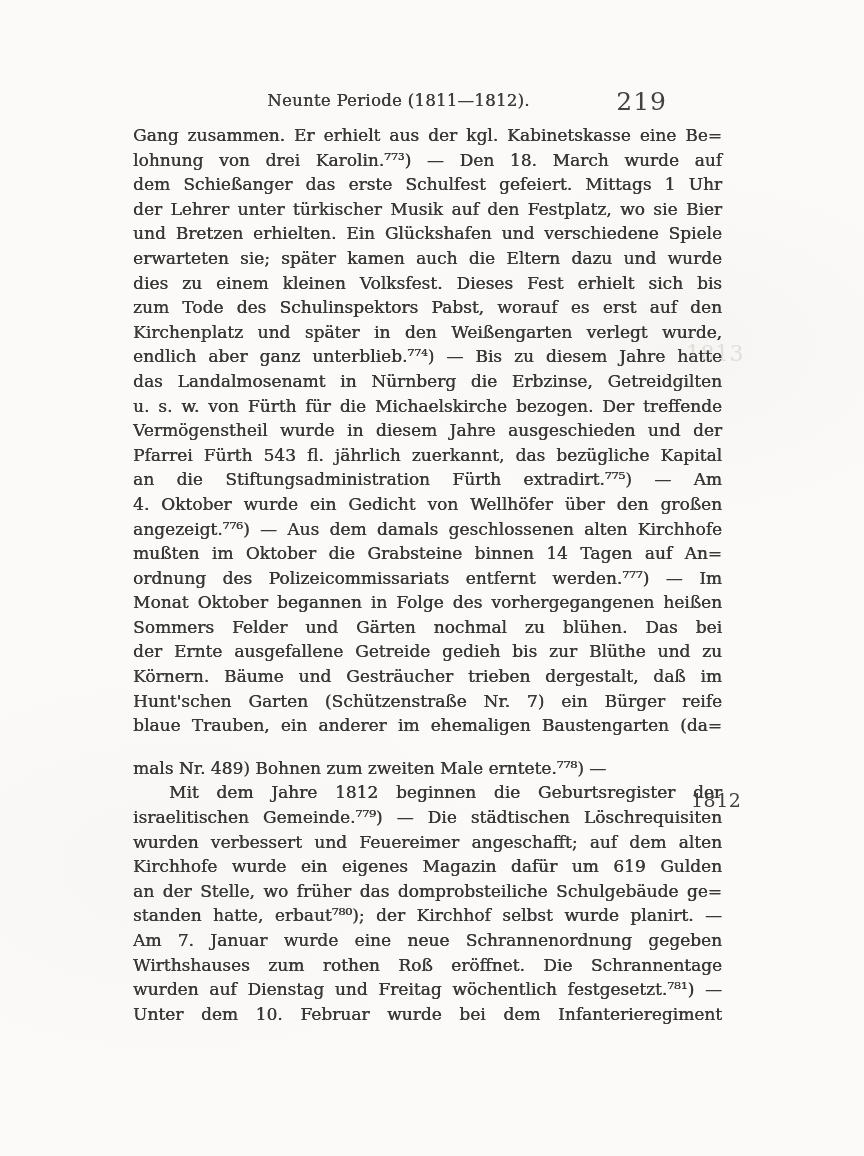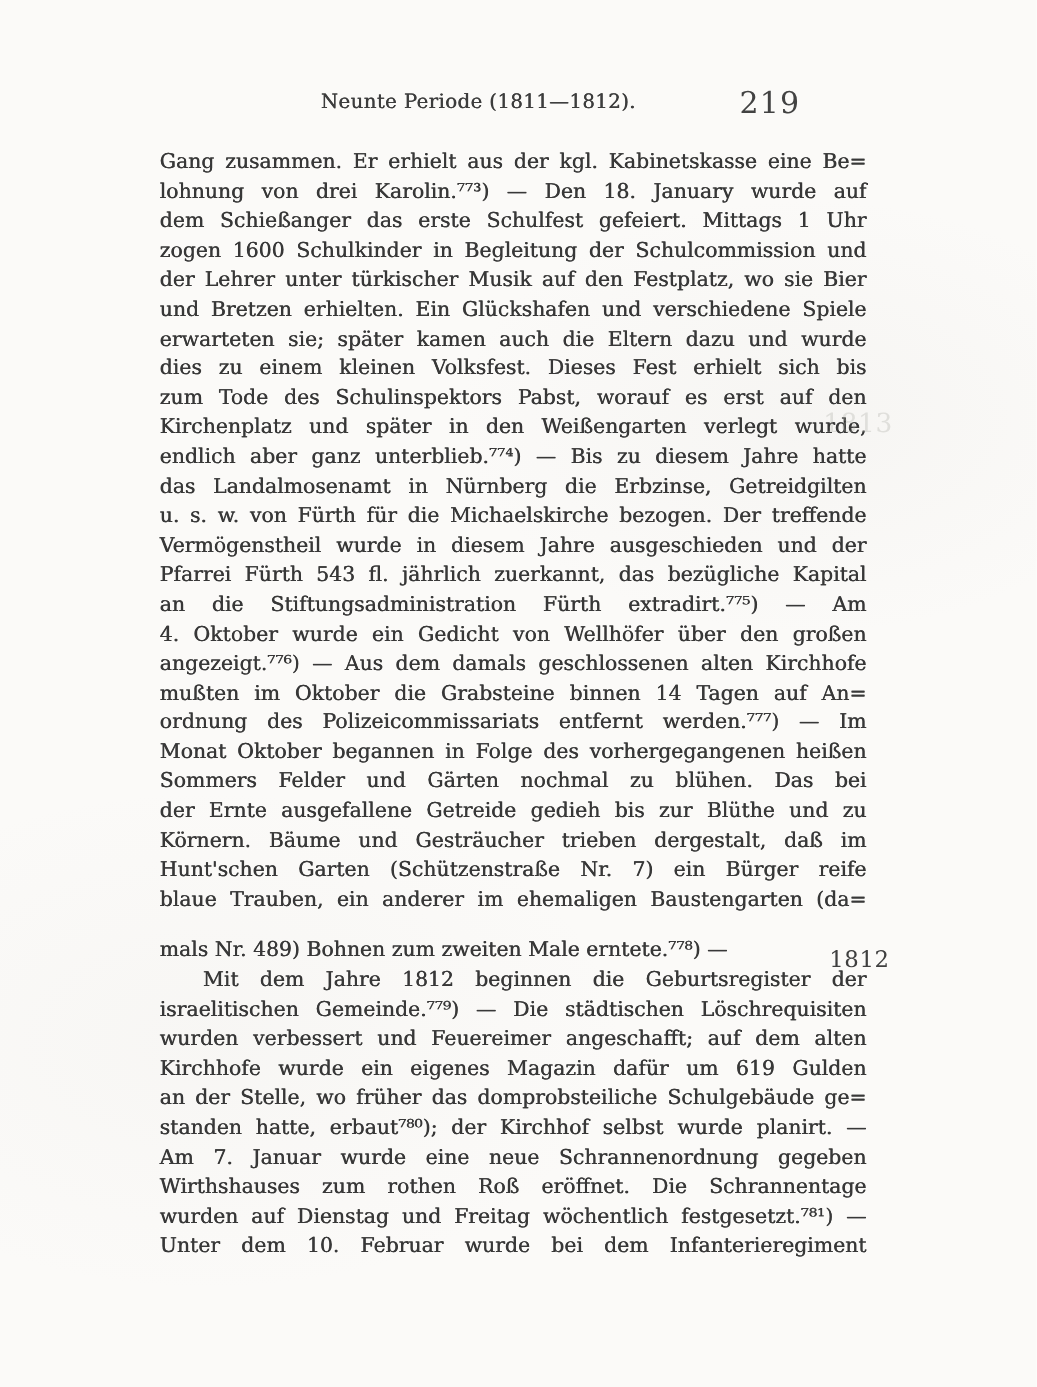--- a/index.html
+++ b/index.html
@@ -24,21 +24,21 @@
     background:
       radial-gradient(ellipse 420px 260px at 78% 30%, rgba(205,203,198,0.10), rgba(205,203,198,0) 70%),
       radial-gradient(ellipse 500px 300px at 20% 75%, rgba(205,203,198,0.08), rgba(205,203,198,0) 70%),
       var(--paper);
     color: var(--ink);
   }
 
   
   .page-header {
     position: absolute;
-    top: 73px;
+    top: 89px;
     left: 133px;
     width: 589px;
     height: 26px;
   }
   .header-title {
     position: absolute;
     left: 0;
     right: 58px;
     top: 2px;
     text-align: center;
@@ -107,23 +107,22 @@
 
 <div class="scan-page">
 
   <div class="page-header">
     <div class="header-title">Neunte Periode (1811—1812).</div>
     <div class="page-number">219</div>
   </div>
 
   <div class="body-text">
       <div class="line">Gang zusammen.  Er erhielt aus der kgl. Kabinetskasse eine Be=</div>
-      <div class="line">lohnung von drei Karolin.⁷⁷³) — Den 18. January wurde auf</div>
+      <div class="line">lohnung von drei Karolin.⁷⁷³) — Den 18. March wurde auf</div>
       <div class="line">dem Schießanger das erste Schulfest gefeiert.  Mittags 1 Uhr</div>
-      <div class="line">zogen 1600 Schulkinder in Begleitung der Schulcommission und</div>
       <div class="line">der Lehrer unter türkischer Musik auf den Festplatz, wo sie Bier</div>
       <div class="line">und Bretzen erhielten.  Ein Glückshafen und verschiedene Spiele</div>
       <div class="line">erwarteten sie; später kamen auch die Eltern dazu und wurde</div>
       <div class="line">dies zu einem kleinen Volksfest.  Dieses Fest erhielt sich bis</div>
       <div class="line">zum Tode des Schulinspektors Pabst, worauf es erst auf den</div>
       <div class="line">Kirchenplatz und später in den Weißengarten verlegt wurde,</div>
       <div class="line">endlich aber ganz unterblieb.⁷⁷⁴) — Bis zu diesem Jahre hatte</div>
       <div class="line">das Landalmosenamt in Nürnberg die Erbzinse, Getreidgilten</div>
       <div class="line">u. s. w. von Fürth für die Michaelskirche bezogen.  Der treffende</div>
       <div class="line">Vermögenstheil wurde in diesem Jahre ausgeschieden und der</div>

